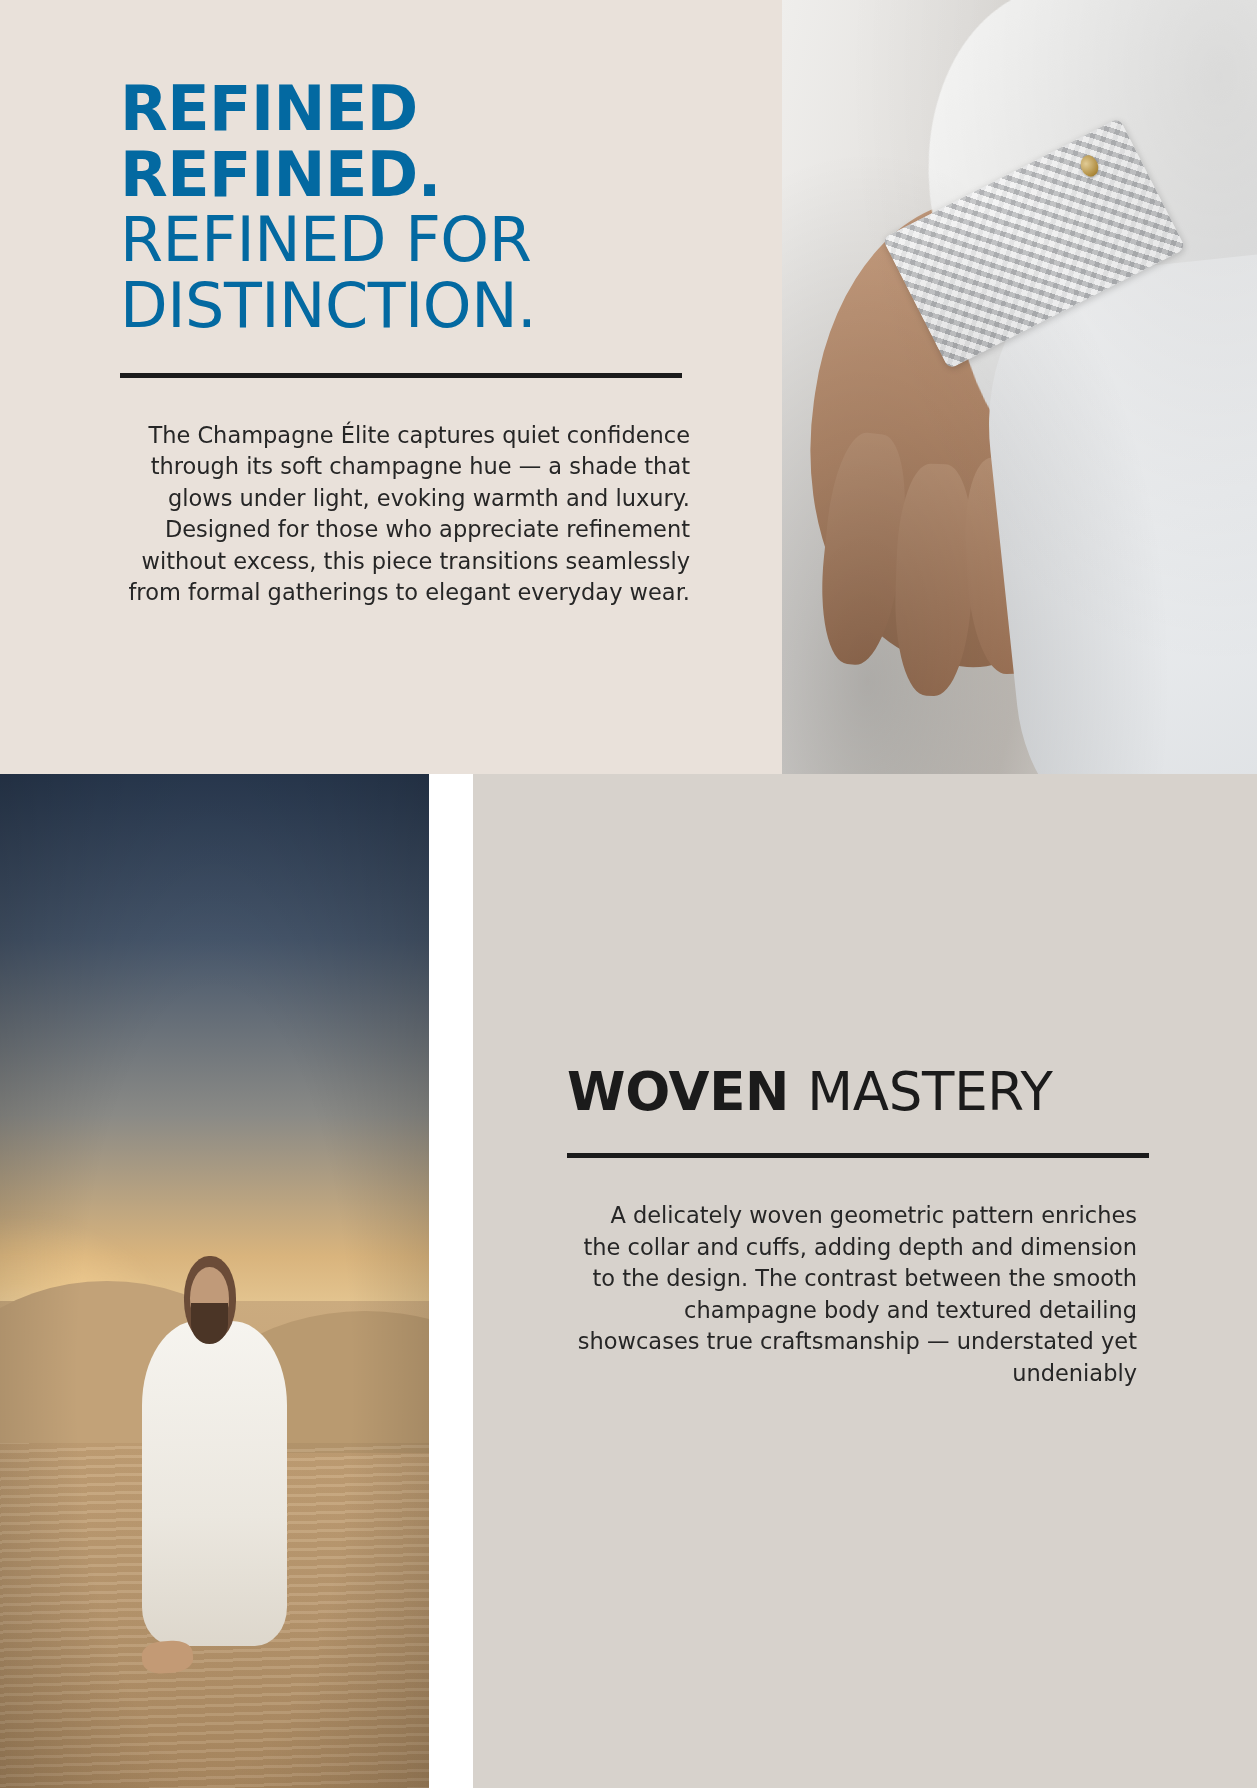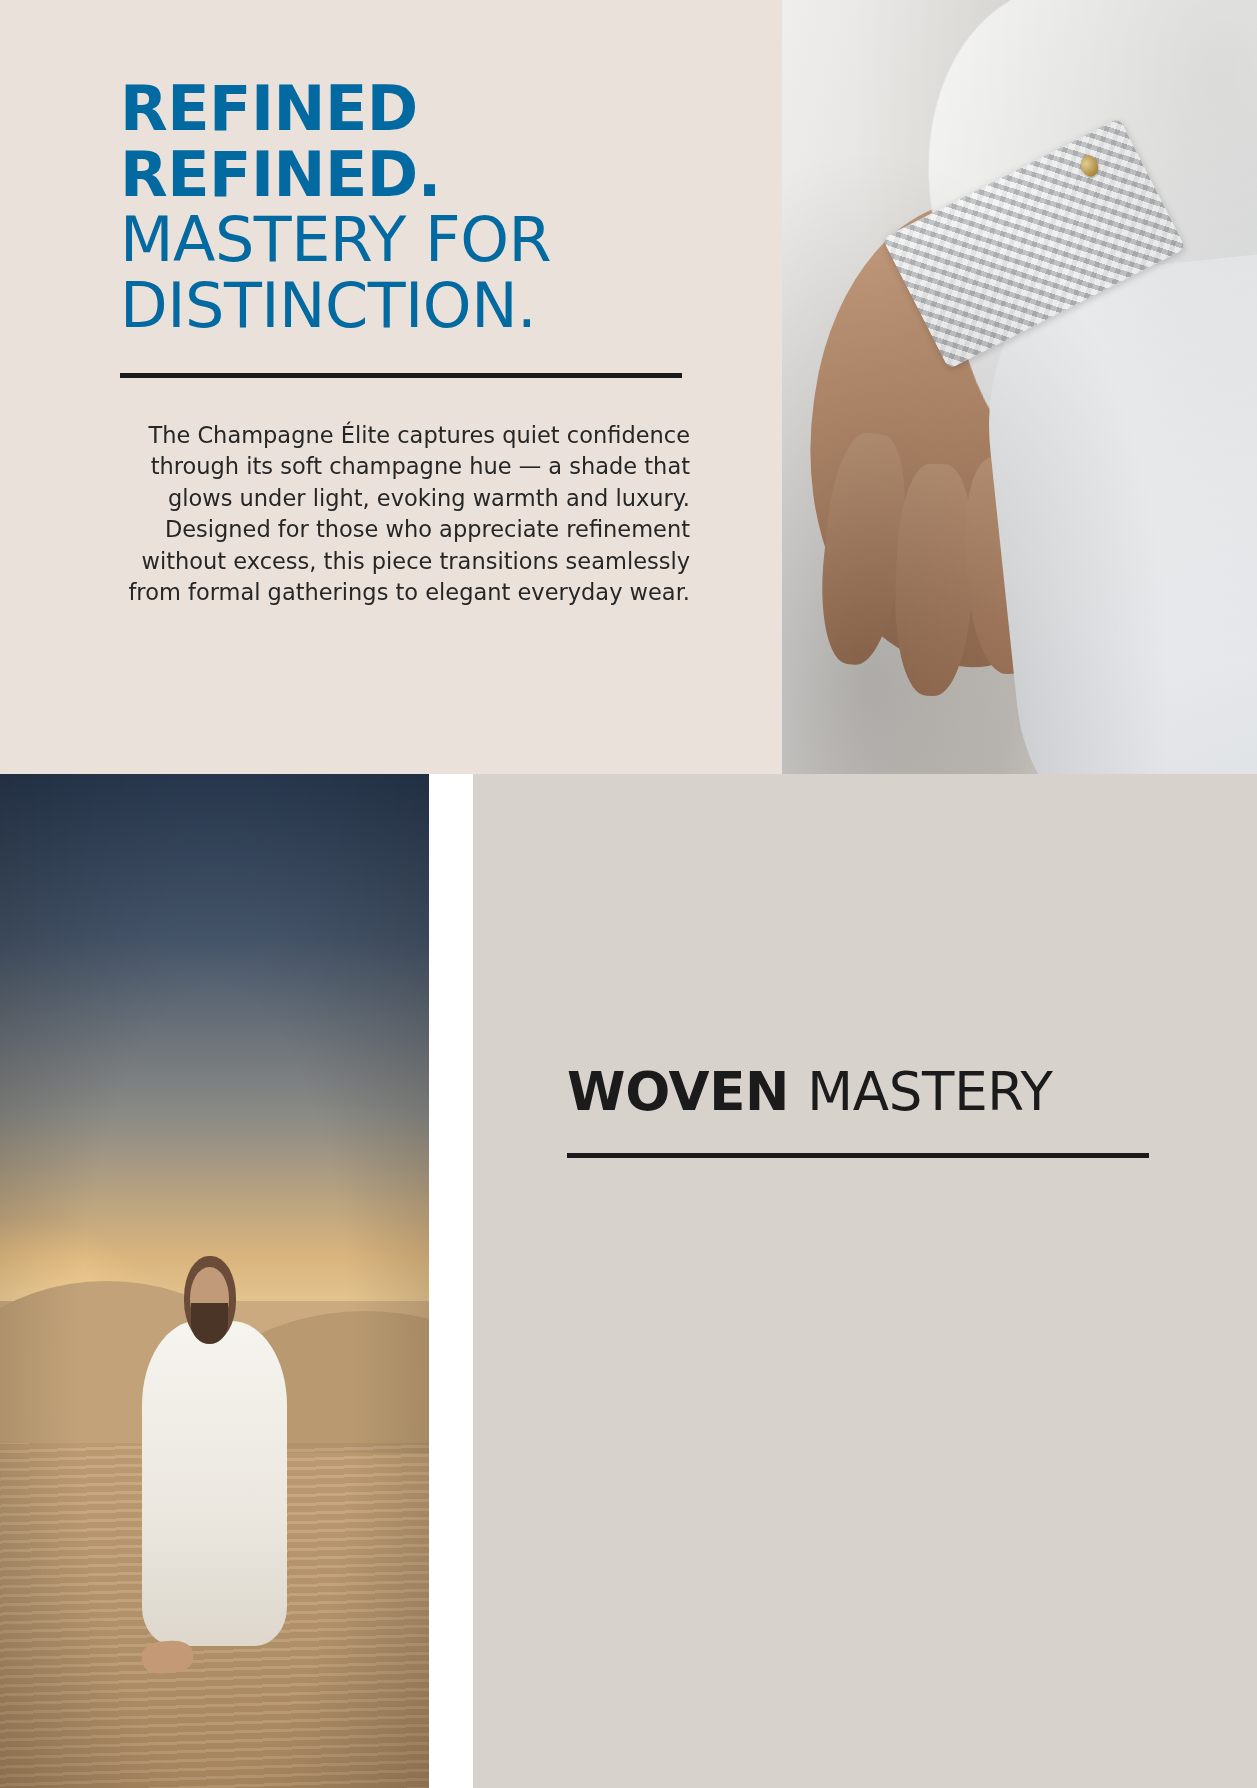--- a/index.html
+++ b/index.html
@@ -292,21 +292,21 @@
 <body>
 
 <div class="page">
 
   <div class="top-block">
 
     <div class="top-text">
       <h1 class="headline">
         <span class="bold">REFINED</span>
         <span class="bold">REFINED.</span>
-        <span class="light">MASTERY FOR</span>
+        <span class="light">REFINED FOR</span>
         <span class="light">DISTINCTION.</span>
       </h1>
       <div class="rule top-rule"></div>
       <p class="body-copy">The Champagne Élite captures quiet confidence through its soft champagne hue — a shade that glows under light, evoking warmth and luxury. Designed for those who appreciate refinement without excess, this piece transitions seamlessly from formal gatherings to elegant everyday wear.</p>
     </div>
 
     <div class="top-image">
       <div class="cuff-bg"></div>
       <div class="hand"></div>
       <div class="finger f1"></div>
@@ -336,17 +336,18 @@
       <div class="figure-head"></div>
       <div class="figure-face"></div>
       <div class="figure-beard"></div>
       <div class="feet"></div>
       <div class="desert-vignette"></div>
     </div>
 
     <div class="bottom-text">
       <h2 class="subhead"><span class="bold">WOVEN</span> <span class="light">MASTERY</span></h2>
       <div class="rule bottom-rule"></div>
+      <p class="body-copy">A delicately woven geometric pattern enriches the collar and cuffs, adding depth and dimension to the design. The contrast between the smooth champagne body and textured detailing showcases true craftsmanship — understated yet undeniably</p>
     </div>
 
   </div>
 
 </div>
 
 </body></html>

